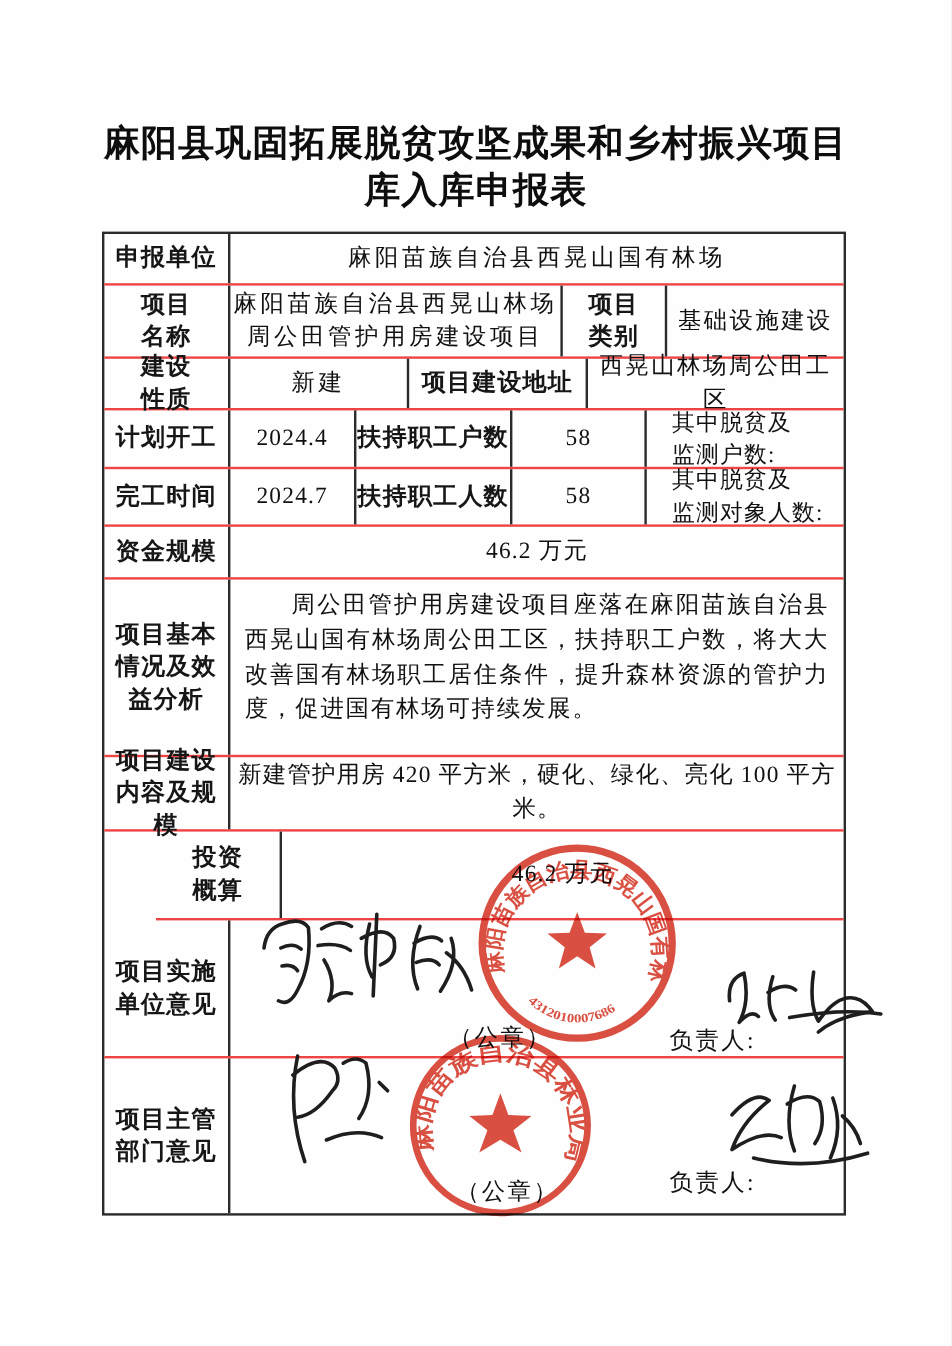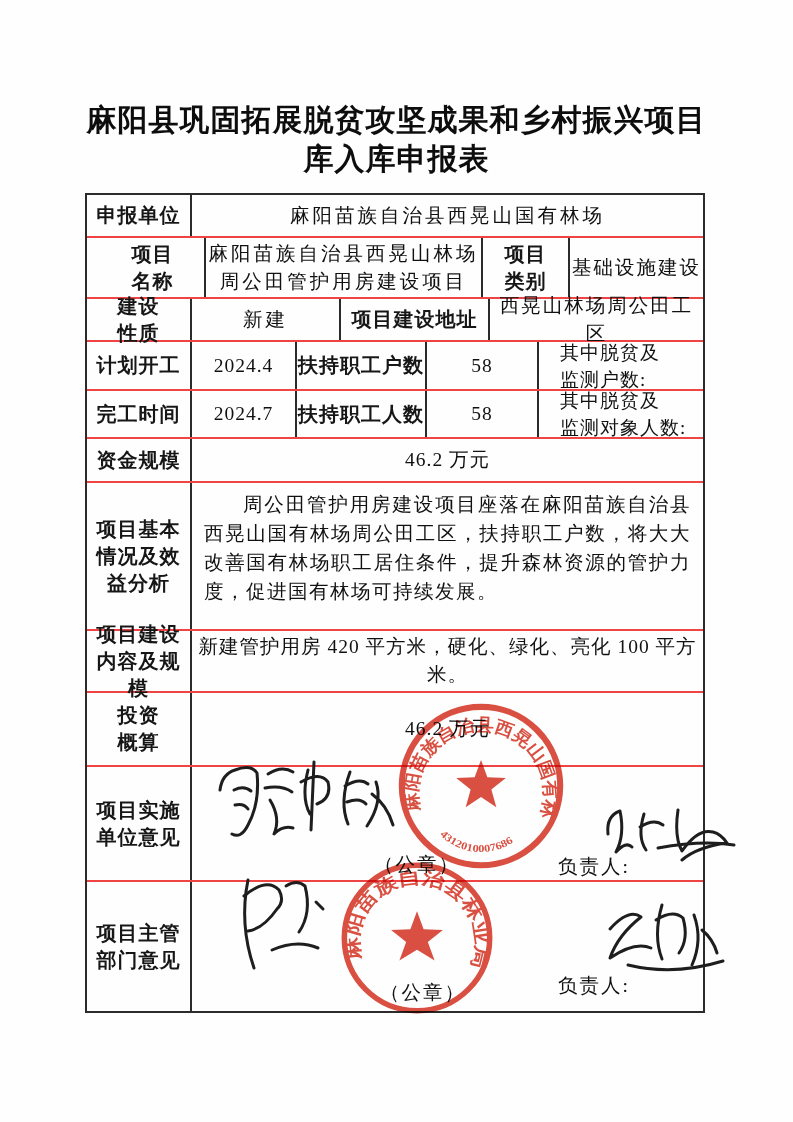--- a/index.html
+++ b/index.html
@@ -38,22 +38,22 @@
   .num{letter-spacing:1px;}
   .sub{
     justify-content:flex-start; text-align:left; padding-left:21px;
     font-size:19px; line-height:27px; letter-spacing:1px;
   }
   .para{
     display:block; text-align:justify; text-indent:2em;
     padding:7px 12px 0 12px; font-size:19.5px; line-height:29px;
     letter-spacing:1.5px;
   }
-  .h43{height:43px;} .h61{height:61px;padding-left:14px;} .h49{height:49px;} .h48{height:48px;}
-  .h44{height:44px;} .h116{height:148px;} .h67{height:62px;} .h74{height:74px;}
+  .h43{height:43px;} .h61{height:61px;} .h49{height:49px;} .h48{height:48px;}
+  .h44{height:44px;} .h116{height:148px;} .h67{height:62px;} .h74{height:74px;margin-left:43px;}
   .h115{height:115px;} .h129{height:129px;}
   .w103{width:103px;flex:none;} .w277{width:277px;flex:none;} .w87{width:87px;flex:none;}
   .w149{width:149px;flex:none;} .w105{width:105px;flex:none;} .w130{width:130px;flex:none;}
   .w112{width:112px;flex:none;} .fx{flex:1;}
   
   .opinion{display:block;}
   .printed{
     position:absolute; font-family:"Liberation Serif", serif;
     font-size:19.5px; letter-spacing:2px; color:#111; white-space:nowrap;
   }

